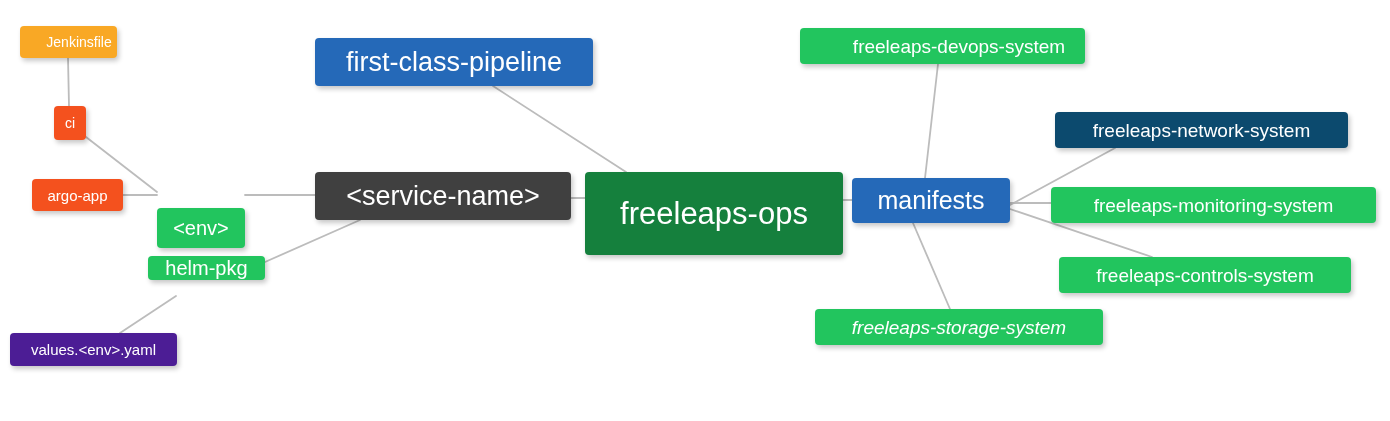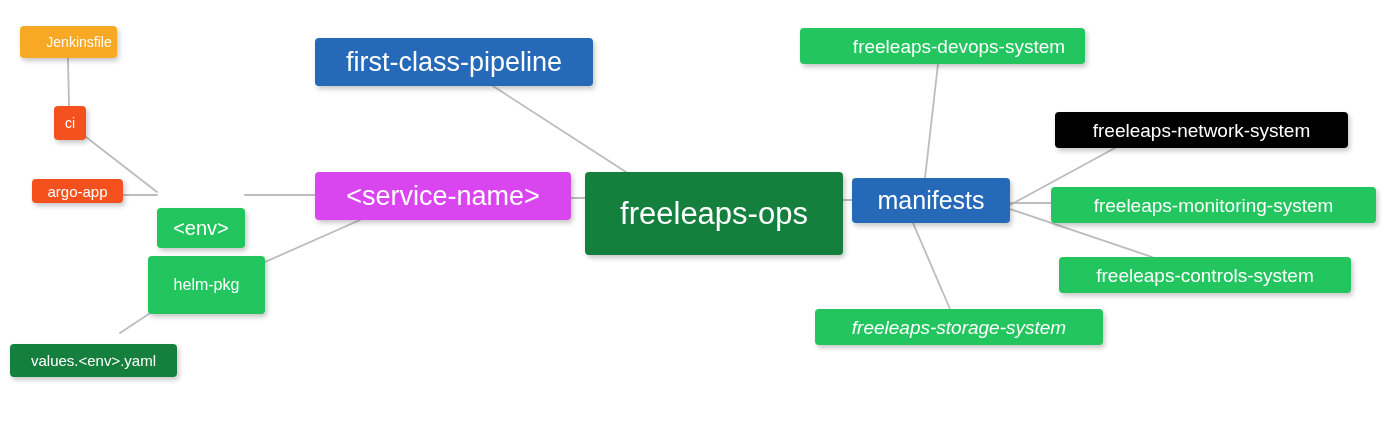--- a/index.html
+++ b/index.html
@@ -67,48 +67,48 @@
       <line x1="1010" y1="209" x2="1152" y2="257" stroke="#bcbcbc" stroke-width="1.8" stroke-linecap="round"></line>
       <line x1="913" y1="223" x2="950" y2="309" stroke="#bcbcbc" stroke-width="1.8" stroke-linecap="round"></line>
     </svg>
   <div id="node-layer">
       <div class="node" style="left: 20px; top: 26px; width: 97px; height: 32px; background: rgb(249, 168, 37); font-size: 14px; color: rgb(255, 255, 255); padding-left: 31px;">
         <span class="node-label">Jenkinsfile</span>
       </div>
       <div class="node" style="left: 54px; top: 106px; width: 32px; height: 34px; background: rgb(244, 81, 30); font-size: 14px; color: rgb(255, 255, 255); text-align: center;">
         <span class="node-label">ci</span>
       </div>
-      <div class="node" style="left: 32px; top: 179px; width: 91px; height: 24px; background: rgb(244, 81, 30); font-size: 15px; color: rgb(255, 255, 255);">
+      <div class="node" style="left: 32px; top: 179px; width: 91px; height: 32px; background: rgb(244, 81, 30); font-size: 15px; color: rgb(255, 255, 255);">
         <span class="node-label">argo-app</span>
       </div>
       <div class="node" style="left: 157px; top: 176px; width: 88px; height: 40px; background: rgb(34, 197, 94); font-size: 20px; color: rgb(255, 255, 255); margin-top: 32px;">
         <span class="node-label">&lt;env&gt;</span>
       </div>
-      <div class="node" style="left: 148px; top: 256px; width: 117px; height: 58px; background: rgb(34, 197, 94); font-size: 16px; color: rgb(255, 255, 255);">
+      <div class="node" style="left: 148px; top: 256px; width: 117px; height: 24px; background: rgb(34, 197, 94); font-size: 20px; color: rgb(255, 255, 255);">
         <span class="node-label">helm-pkg</span>
       </div>
-      <div class="node" style="left: 10px; top: 344px; width: 167px; height: 33px; background: #15803d; font-size: 15px; color: rgb(255, 255, 255);">
+      <div class="node" style="left: 10px; top: 333px; width: 167px; height: 33px; background: #4c1d95; font-size: 15px; color: rgb(255, 255, 255);">
         <span class="node-label">values.&lt;env&gt;.yaml</span>
       </div>
       <div class="node" style="left: 315px; top: 38px; width: 278px; height: 48px; background: rgb(37, 105, 184); font-size: 27px; color: rgb(255, 255, 255);">
         <span class="node-label">first-class-pipeline</span>
       </div>
-      <div class="node" style="left: 315px; top: 172px; width: 256px; height: 48px; background: #d946ef; font-size: 27px; color: rgb(255, 255, 255);">
+      <div class="node" style="left: 315px; top: 172px; width: 256px; height: 48px; background: #404040; font-size: 27px; color: rgb(255, 255, 255);">
         <span class="node-label">&lt;service-name&gt;</span>
       </div>
       <div class="node" style="left: 585px; top: 172px; width: 258px; height: 83px; background: #15803d; font-size: 31px; color: rgb(255, 255, 255);">
         <span class="node-label">freeleaps-ops</span>
       </div>
       <div class="node" style="left: 852px; top: 178px; width: 158px; height: 45px; background: rgb(37, 105, 184); font-size: 25px; color: rgb(255, 255, 255);">
         <span class="node-label">manifests</span>
       </div>
       <div class="node" style="left: 800px; top: 28px; width: 285px; height: 36px; background: rgb(34, 197, 94); font-size: 19px; color: rgb(255, 255, 255); padding-left: 43px;">
         <span class="node-label">freeleaps-devops-system</span>
       </div>
-      <div class="node" style="left: 1055px; top: 112px; width: 293px; height: 36px; background: #000000; font-size: 19px; color: rgb(255, 255, 255);">
+      <div class="node" style="left: 1055px; top: 112px; width: 293px; height: 36px; background: #0c4a6e; font-size: 19px; color: rgb(255, 255, 255);">
         <span class="node-label">freeleaps-network-system</span>
       </div>
       <div class="node" style="left: 1051px; top: 187px; width: 325px; height: 36px; background: rgb(34, 197, 94); font-size: 19px; color: rgb(255, 255, 255);">
         <span class="node-label">freeleaps-monitoring-system</span>
       </div>
       <div class="node" style="left: 1059px; top: 257px; width: 292px; height: 36px; background: rgb(34, 197, 94); font-size: 19px; color: rgb(255, 255, 255);">
         <span class="node-label">freeleaps-controls-system</span>
       </div>
       <div class="node" style="left: 815px; top: 309px; width: 288px; height: 36px; background: rgb(34, 197, 94); font-size: 19px; color: rgb(255, 255, 255); font-style: italic;">
         <span class="node-label">freeleaps-storage-system</span>

